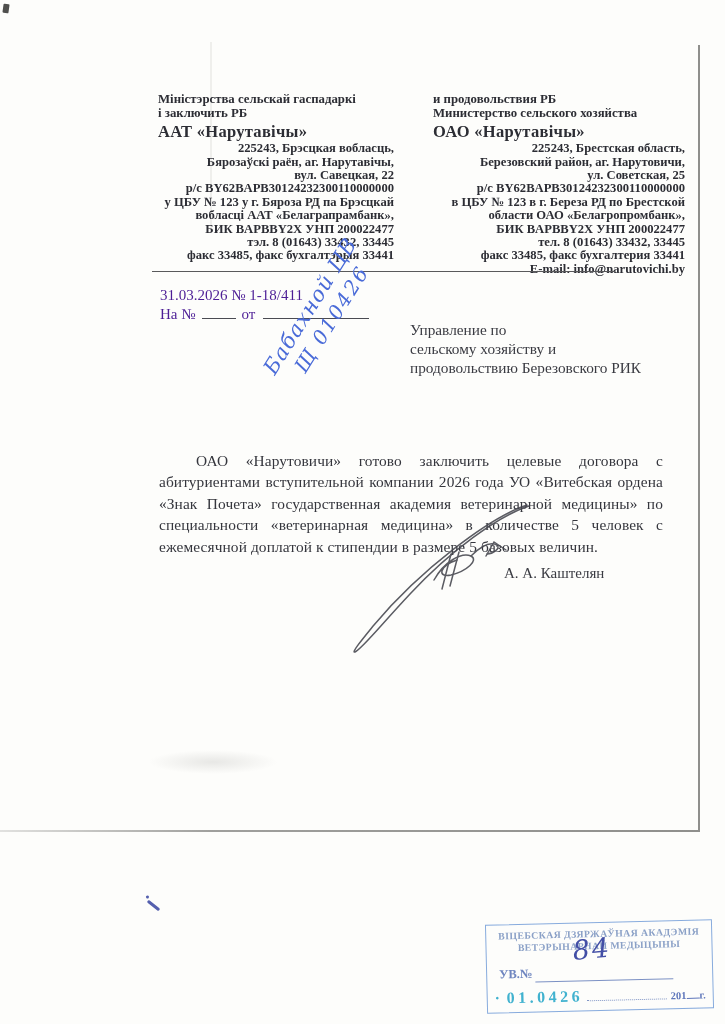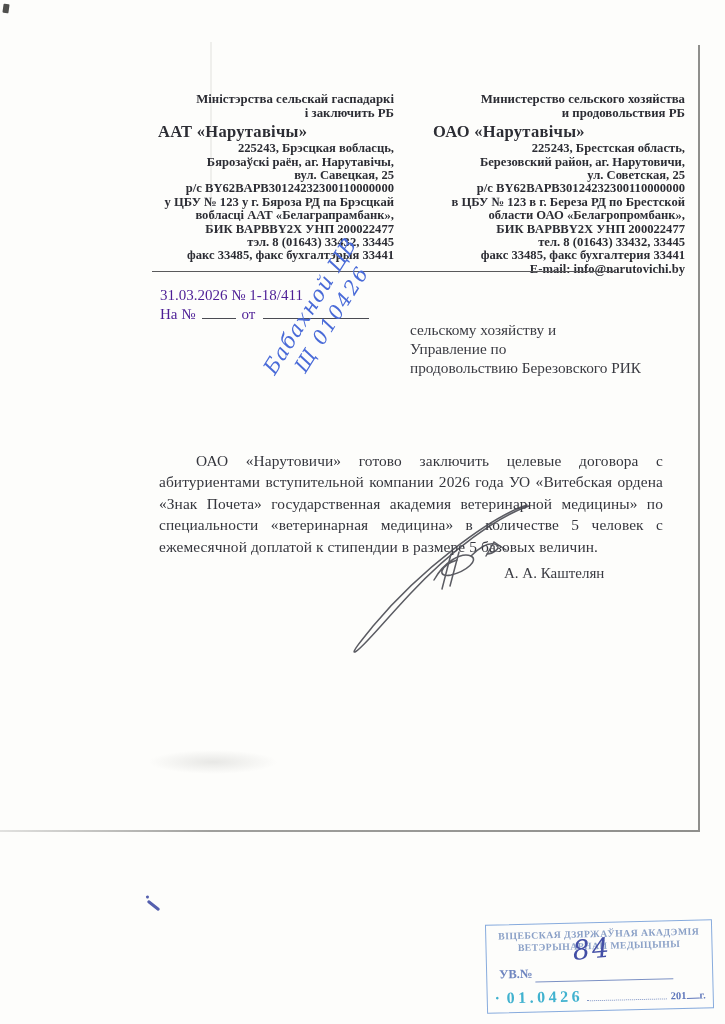--- a/index.html
+++ b/index.html
@@ -17,21 +17,21 @@
     background:linear-gradient(90deg,rgba(143,143,140,.25),rgba(143,143,140,.85) 30%,#8f8f8c);}
   .faint-streak{left:210px;top:42px;width:1.5px;height:190px;background:#efefec;}
   .smudge{left:148px;top:750px;width:130px;height:24px;
     background:radial-gradient(ellipse at center,rgba(175,175,172,.28),rgba(175,175,172,0) 70%);}
   .pen-mark{left:146px;top:904px;width:15px;height:3px;background:#5560ae;border-radius:2px;transform:rotate(38deg);}
   .pen-mark:after{content:"";position:absolute;left:-4px;top:-3px;width:3px;height:3px;background:#5560ae;border-radius:50%;}
   
   .lh{font-weight:bold;color:#2c2d34;}
   .lh-left{left:158px;top:93px;width:236px;}
   .lh-right{left:433px;top:93px;width:252px;}
-  .lh-head{ text-align:right;font-size:12.8px;line-height:13.6px;white-space:nowrap;}
+  .lh-head{ text-align:left;font-size:12.8px;line-height:13.6px;white-space:nowrap;}
   .lh-org{text-align:left;font-size:16.5px;line-height:19px;margin:2px 0 1px;letter-spacing:.3px;white-space:nowrap;}
   .lh-details div{font-size:12.6px;line-height:13.4px;white-space:nowrap;text-align:right;}
   .lh-rule{left:152px;top:271px;width:463px;height:1.3px;background:#59595b;}
   
   .ref{left:160px;top:286px;font-size:15px;line-height:18.5px;color:#4c1d95;}
   .ref .blank{display:inline-block;border-bottom:1.1px solid #4a4b52;height:13px;vertical-align:baseline;}
   .b1{width:34px;margin:0 6px;}
   .b2{width:106px;margin-left:8px;}
   
   .hw-note{left:231px;top:288px;width:180px;transform:rotate(-58deg);transform-origin:center;
@@ -77,33 +77,33 @@
   <div class="abs smudge"></div>
   <div class="abs pen-mark"></div>
 
   <div class="abs lh lh-left">
     <div class="lh-head">Міністэрства сельскай гаспадаркі</div>
     <div class="lh-head">і заключить РБ</div>
     <div class="lh-org">ААТ «Нарутавічы»</div>
     <div class="lh-details">
         <div>225243, Брэсцкая вобласць,</div>
         <div>Бярозаўскі раён, аг. Нарутавічы,</div>
-        <div>вул. Савецкая, 25</div>
+        <div>вул. Савецкая, 22</div>
         <div>р/с BY62BAPB30124232300110000000</div>
         <div>у ЦБУ № 123 у г. Бяроза РД па Брэсцкай</div>
         <div>вобласці ААТ «Белаграпрамбанк»,</div>
         <div>БИК BAPBBY2X  УНП 200022477</div>
         <div>тэл. 8 (01643) 33432, 33445</div>
         <div>факс 33485,  факс бухгалтэрыя 33441</div>
       </div>
   </div>
 
   <div class="abs lh lh-right">
+    <div class="lh-head">и продовольствия РБ</div>
     <div class="lh-head">Министерство сельского хозяйства</div>
-    <div class="lh-head">и продовольствия РБ</div>
     <div class="lh-org">ОАО «Нарутавічы»</div>
     <div class="lh-details">
         <div>225243, Брестская область,</div>
         <div>Березовский район, аг. Нарутовичи,</div>
         <div>ул. Советская, 25</div>
         <div>р/с BY62BAPB30124232300110000000</div>
         <div>в ЦБУ № 123 в г. Береза РД по Брестской</div>
         <div>области ОАО «Белагропромбанк»,</div>
         <div>БИК BAPBBY2X  УНП 200022477</div>
         <div>тел. 8 (01643) 33432, 33445</div>
@@ -119,22 +119,22 @@
     <div><span>На №</span><span class="blank b1"></span><span>от</span><span class="blank b2"></span>
     </div>
   </div>
 
   <div class="abs hw-note">
     <div class="hw1">Бабахной ЦВ</div>
     <div class="hw2">Щ 010426</div>
   </div>
 
   <div class="abs addressee">
+      <div>Управление по</div>
       <div>сельскому хозяйству и</div>
-      <div>Управление по</div>
       <div>продовольствию Березовского РИК</div>
     </div>
 
   <div class="abs body-par">ОАО «Нарутовичи» готово заключить целевые договора с абитуриентами вступительной компании 2026 года УО «Витебская ордена «Знак Почета» государственная академия ветеринарной медицины» по специальности «ветеринарная медицина» в количестве 5 человек с ежемесячной доплатой к стипендии в размере 5 базовых величин.</div>
 
   <div class="abs sig-name">А. А. Каштелян</div>
 
   <svg class="abs sig-svg" width="230" height="170" viewBox="0 0 230 170">
     <g fill="none" stroke="#45464e" stroke-width="1.5" stroke-linecap="round" opacity="0.88">
       <path d="M 189 12 C 152 24, 82 77, 36 132 C 23 148, 13 160, 17 159 C 23 157, 42 133, 72 101 C 112 58, 160 23, 191 13"></path>

